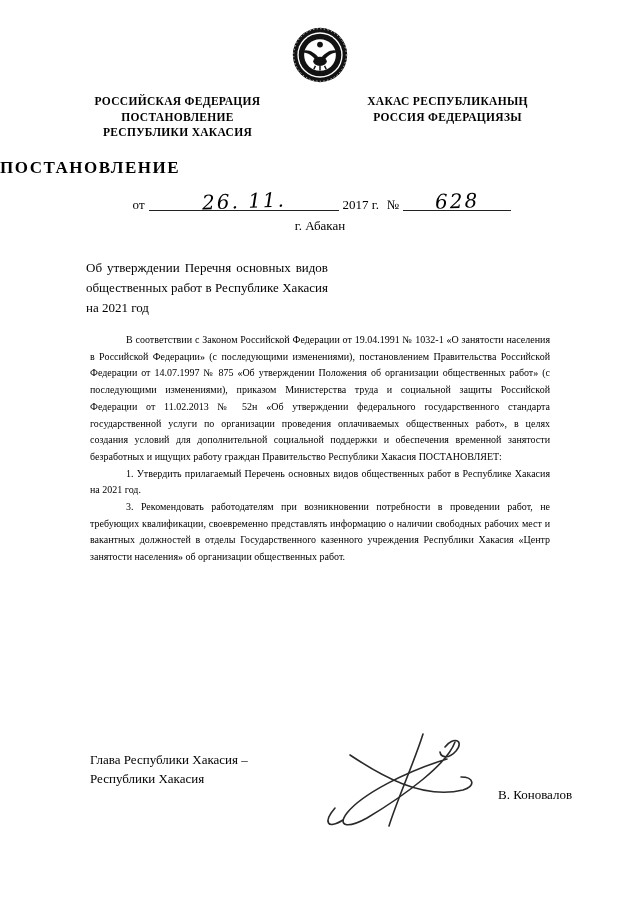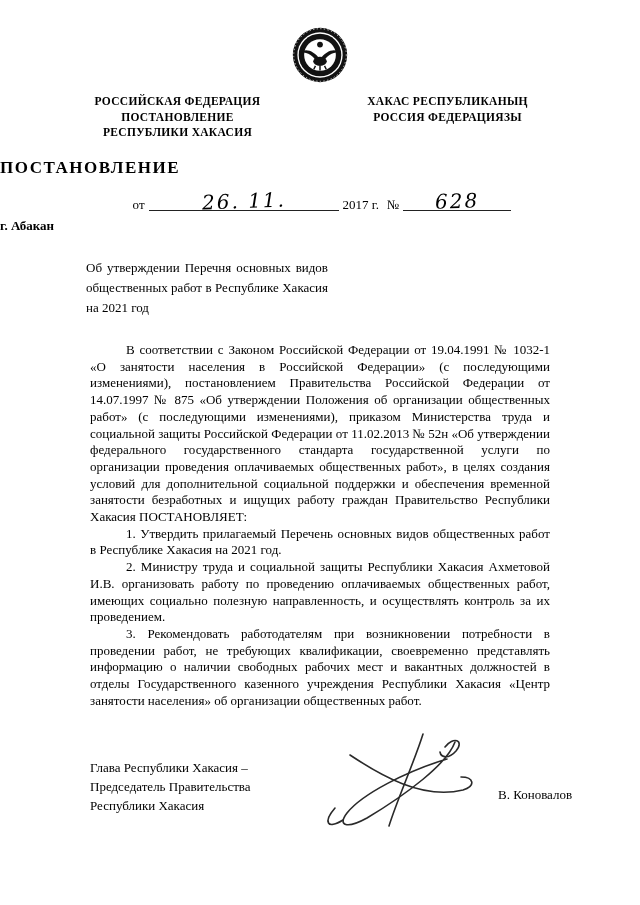--- a/index.html
+++ b/index.html
@@ -45,39 +45,39 @@
   .blank.b2 { width:108px; }
   .hand {
     font-family:"DejaVu Serif",serif;
     font-style:italic; font-size:20px; letter-spacing:2px;
     position:relative; top:-1px;
     display:inline-block; transform:rotate(-2deg);
   }
 
   .city-line {
     position:absolute; top:218px; left:0; width:100%;
-    font-size:13px;font-weight:bold;
+    text-align:center; font-size:13px;
   }
 
   
   .subject {
     position:absolute; top:258px; left:86px; width:242px;
     font-size:13px; line-height:20px; text-align:justify;
   }
 
   
   .body-text {
-    position:absolute; top:342px; left:90px; width:460px;
-    font-size:13px; line-height:16.7px; text-align:justify;
+    position:absolute; top:332px; left:90px; width:460px;
+    font-size:10px; line-height:16.7px; text-align:justify;
   }
   .body-text p { margin:0; text-indent:36px; }
 
   
   .sig-block { position:absolute; top:750px; left:90px; width:500px; height:110px; }
-  .sig-title { font-size:13px; line-height:19px;margin-top:8px; }
+  .sig-title { font-size:13px; line-height:19px; }
   .sig-name  { position:absolute; top:37px; left:408px; font-size:13px; white-space:nowrap; }
   .sig-scribble { position:absolute; left:205px; top:-22px; }
 </style>
 </head>
 <body>
 
 <div class="page">
 
   <div class="emblem">
     <svg width="58" height="58" viewBox="0 0 64 64" aria-hidden="true">
@@ -110,28 +110,26 @@
     <span class="lbl">от</span><span class="blank b1"><span class="hand">26. 11.</span></span><span class="lbl">2017 г.</span><span class="lbl">№</span><span class="blank b2"><span class="hand">628</span></span>
   </div>
 
   <div class="city-line">г. Абакан</div>
 
   <div class="subject">Об утверждении Перечня основных видов общественных работ в Республике Хакасия на 2021 год</div>
 
   <div class="body-text">
     <p>В соответствии с Законом Российской Федерации от 19.04.1991 № 1032-1 «О занятости населения в Российской Федерации» (с последующими изменениями), постановлением Правительства Российской Федерации от 14.07.1997 № 875 «Об утверждении Положения об организации общественных работ» (с последующими изменениями), приказом Министерства труда и социальной защиты Российской Федерации от 11.02.2013 № 52н «Об утверждении федерального государственного стандарта государственной услуги по организации проведения оплачиваемых общественных работ», в целях создания условий для дополнительной социальной поддержки и обеспечения временной занятости безработных и ищущих работу граждан Правительство Республики Хакасия ПОСТАНОВЛЯЕТ:</p>
     <p>1. Утвердить прилагаемый Перечень основных видов общественных работ в Республике Хакасия на 2021 год.</p>
-    <p>2. Министру труда и социальной защиты Республики Хакасия Ахметовой И.В. организовать работу по проведению оплачиваемых общественных работ, имеющих социально полезную направленность, и осуществлять контроль за их проведением.</p>
     <p>3. Рекомендовать работодателям при возникновении потребности в проведении работ, не требующих квалификации, своевременно представлять информацию о наличии свободных рабочих мест и вакантных должностей в отделы Государственного казенного учреждения Республики Хакасия «Центр занятости населения» об организации общественных работ.</p>
   </div>
 
   <div class="sig-block">
     <div class="sig-title">
       <div>Глава Республики Хакасия –</div>
-      <div>Председатель Правительства</div>
       <div>Республики Хакасия</div>
     </div>
 
     <div class="sig-scribble">
       <svg width="190" height="110" viewBox="0 0 190 110" aria-hidden="true">
         <g fill="none" stroke="#2a2a2a" stroke-width="1.6" stroke-linecap="round">
           <path d="M160,14 C152,36 112,66 72,90 C52,101 42,98 52,85 C67,66 112,43 152,31"></path>
           <path d="M150,19 C158,8 170,12 161,23 C154,31 146,30 145,24"></path>
           <path d="M55,27 C85,47 127,72 168,62 C181,58 179,49 166,49"></path>
           <path d="M128,6 C120,32 102,72 94,98"></path>

